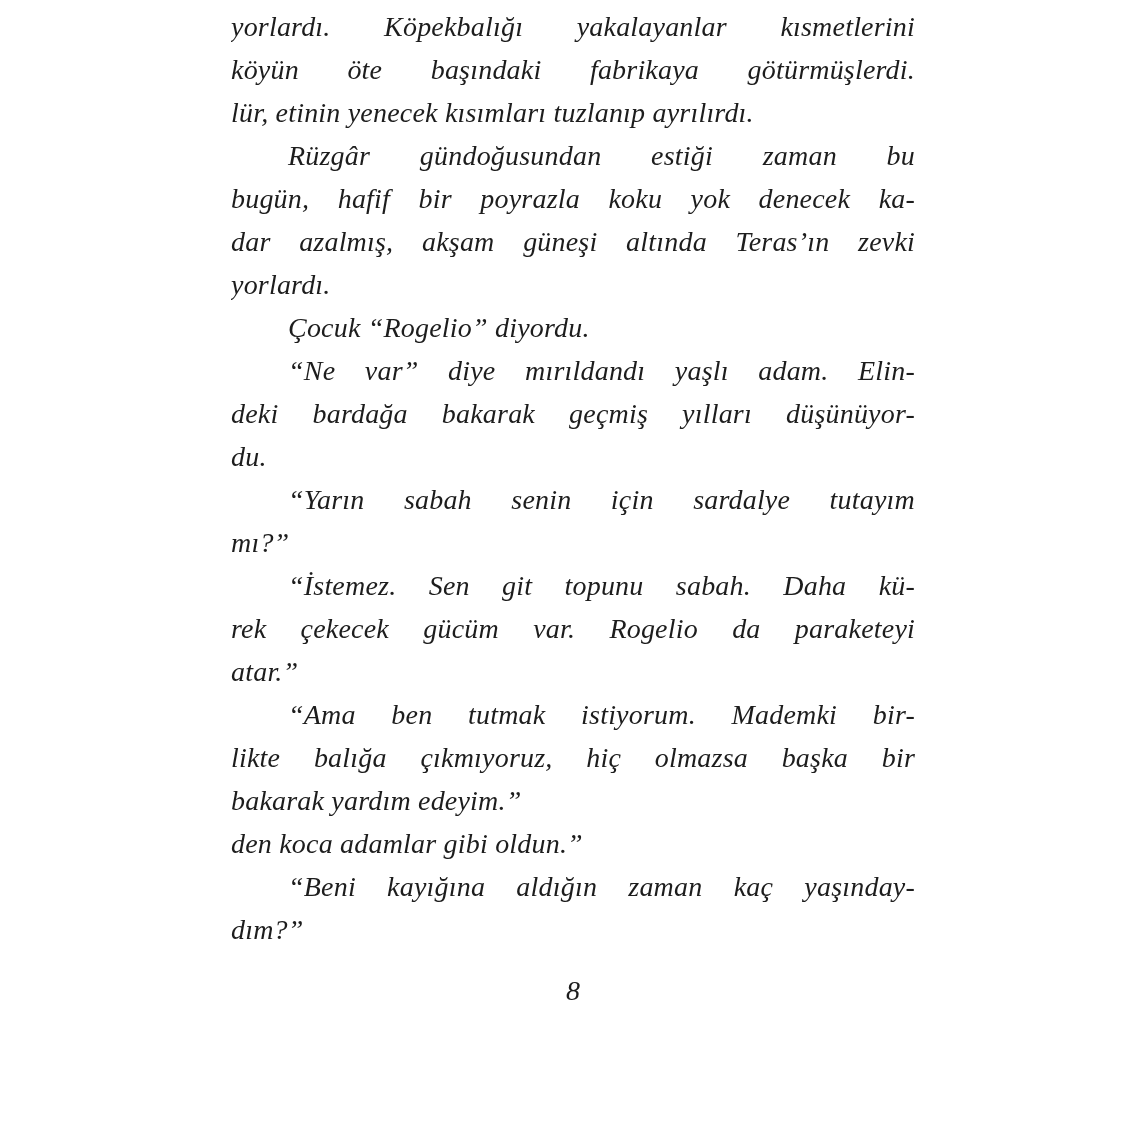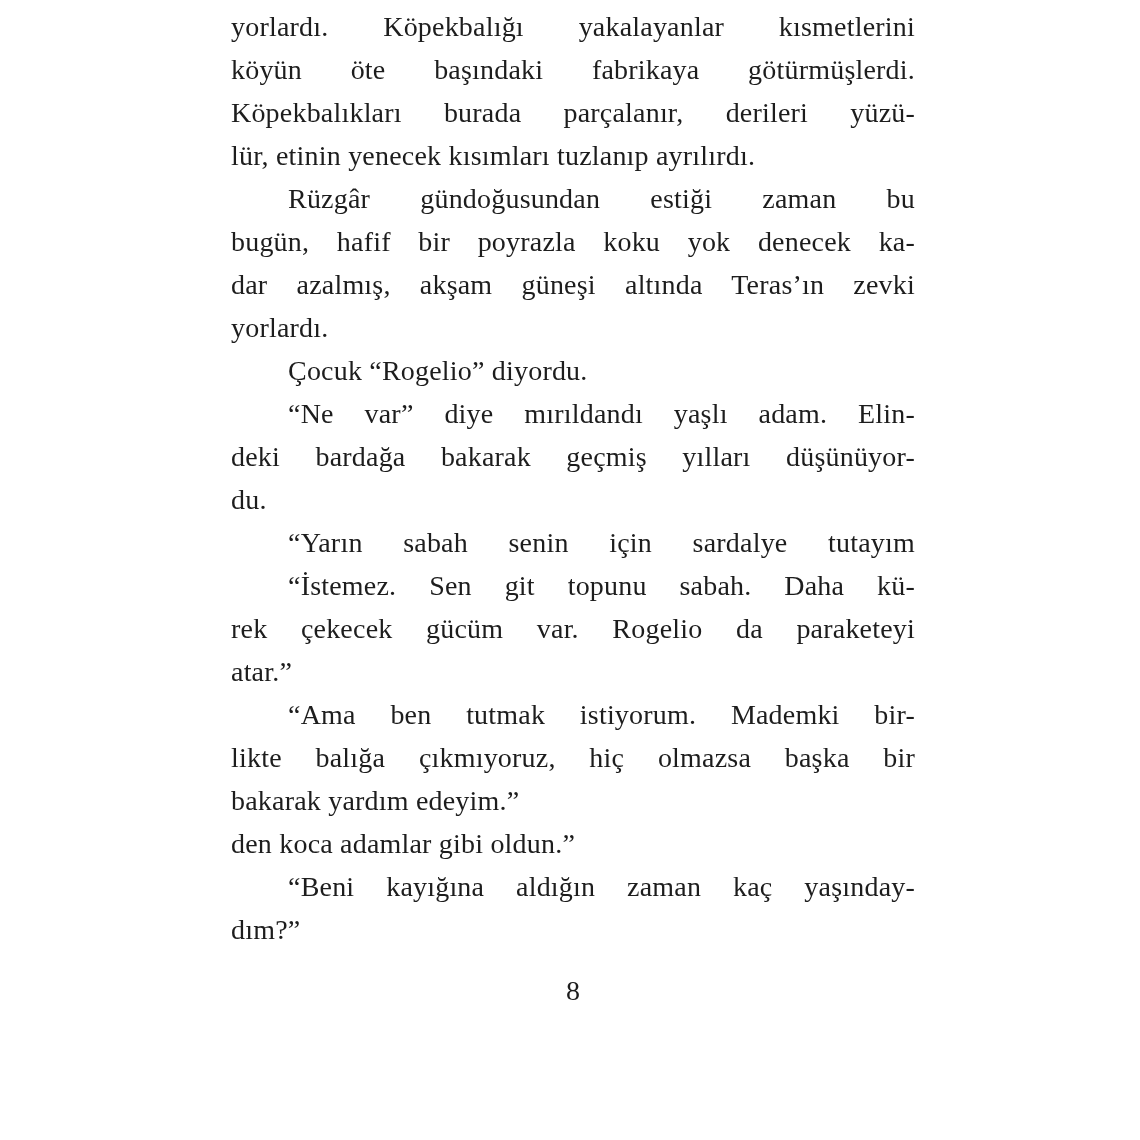--- a/index.html
+++ b/index.html
@@ -7,20 +7,21 @@
     padding: 0;
     background: #ffffff;
   }
   .canvas {
     position: relative;
     width: 1140px;
     height: 1140px;
     background: #ffffff;
     overflow: hidden;
     font-family: "Liberation Serif", "DejaVu Serif", serif;
+    font-style: italic;
   }
   .text-column {
     position: absolute;
     left: 231px;
     top: 5px;
     width: 684px;
   }
   .line {
     font-size: 28px;
     line-height: 43px;
@@ -46,31 +47,31 @@
     text-align-last: center;
   }
 </style>
 </head>
 <body>
 
 <div class="canvas">
   <div class="text-column">
     <div class="line">yorlardı. Köpekbalığı yakalayanlar kısmetlerini</div>
     <div class="line">köyün öte başındaki fabrikaya götürmüşlerdi.</div>
-    <div class="line">Köpekbalıkları burada parçalanır, derileri yüzü-</div>
     <div class="line end">lür, etinin yenecek kısımları tuzlanıp ayrılırdı.</div>
     <div class="line indent">Rüzgâr gündoğusundan estiği zaman bu</div>
     <div class="line">bugün, hafif bir poyrazla koku yok denecek ka-</div>
     <div class="line">dar azalmış, akşam güneşi altında Teras’ın zevki</div>
     <div class="line end">yorlardı.</div>
     <div class="line indent end">Çocuk “Rogelio” diyordu.</div>
     <div class="line indent">“Ne var” diye mırıldandı yaşlı adam. Elin-</div>
     <div class="line">deki bardağa bakarak geçmiş yılları düşünüyor-</div>
     <div class="line end">du.</div>
     <div class="line indent">“Yarın sabah senin için sardalye tutayım</div>
+    <div class="line end">mı?”</div>
     <div class="line indent">“İstemez. Sen git topunu sabah. Daha kü-</div>
     <div class="line">rek çekecek gücüm var. Rogelio da paraketeyi</div>
     <div class="line end">atar.”</div>
     <div class="line indent">“Ama ben tutmak istiyorum. Mademki bir-</div>
     <div class="line">likte balığa çıkmıyoruz, hiç olmazsa başka bir</div>
     <div class="line end">bakarak yardım edeyim.”</div>
     <div class="line end">den koca adamlar gibi oldun.”</div>
     <div class="line indent">“Beni kayığına aldığın zaman kaç yaşınday-</div>
     <div class="line end">dım?”</div>
     <div class="page-number">8</div>

